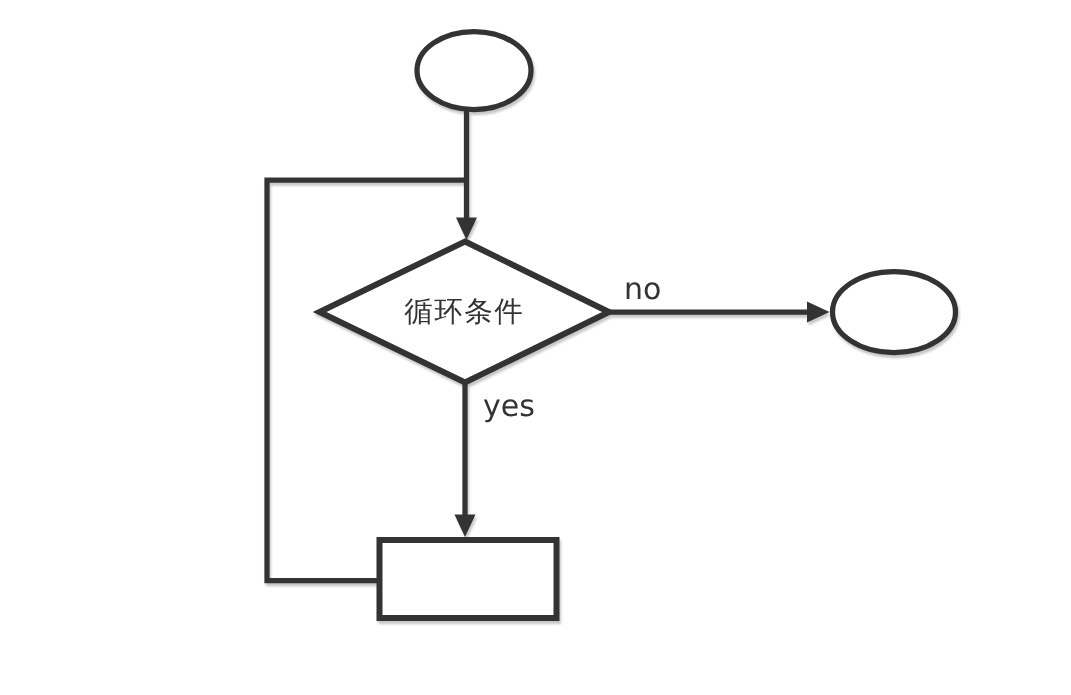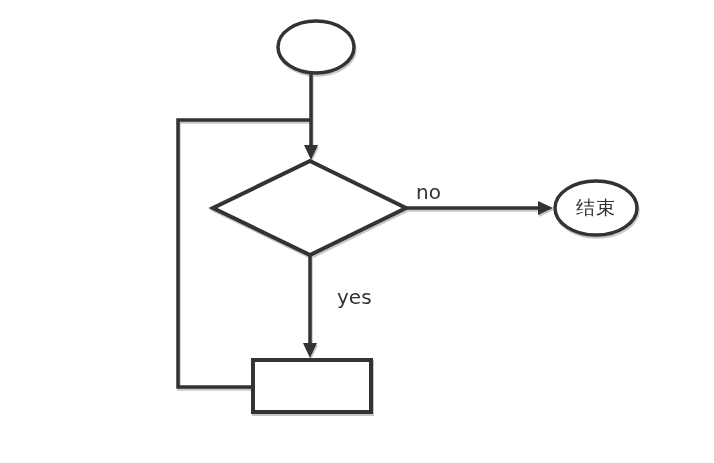--- a/index.html
+++ b/index.html
@@ -55,21 +55,21 @@
     <polygon class="shape thick" points="310,161 406,208 310,255 213,208"></polygon>
     <ellipse class="shape" cx="596" cy="208" rx="41" ry="27"></ellipse>
     <rect class="shape thick" x="253" y="360" width="118" height="52"></rect>
 
     <polygon class="arrowhead" points="311,160 304,145 318,145"></polygon>
     <polygon class="arrowhead" points="310,358 303,343 317,343"></polygon>
     <polygon class="arrowhead" points="553,208 538,201 538,215"></polygon>
   </svg>
 
 
+  <div class="node-label" style="left:213px; top:161px; width:193px; height:94px;">循环条件</div>
 
-  <div class="node-label" style="left:555px; top:181px; width:82px; height:54px;">结束</div>
 
 
   <div class="edge-label" style="left:416px; top:180px;">no</div>
 
-  <div class="edge-label" style="left:337px; top:258px;margin-top:27px;">yes</div>
+  <div class="edge-label" style="left:322px; top:258px;">yes</div>
 
 </div>
 
 </body></html>

